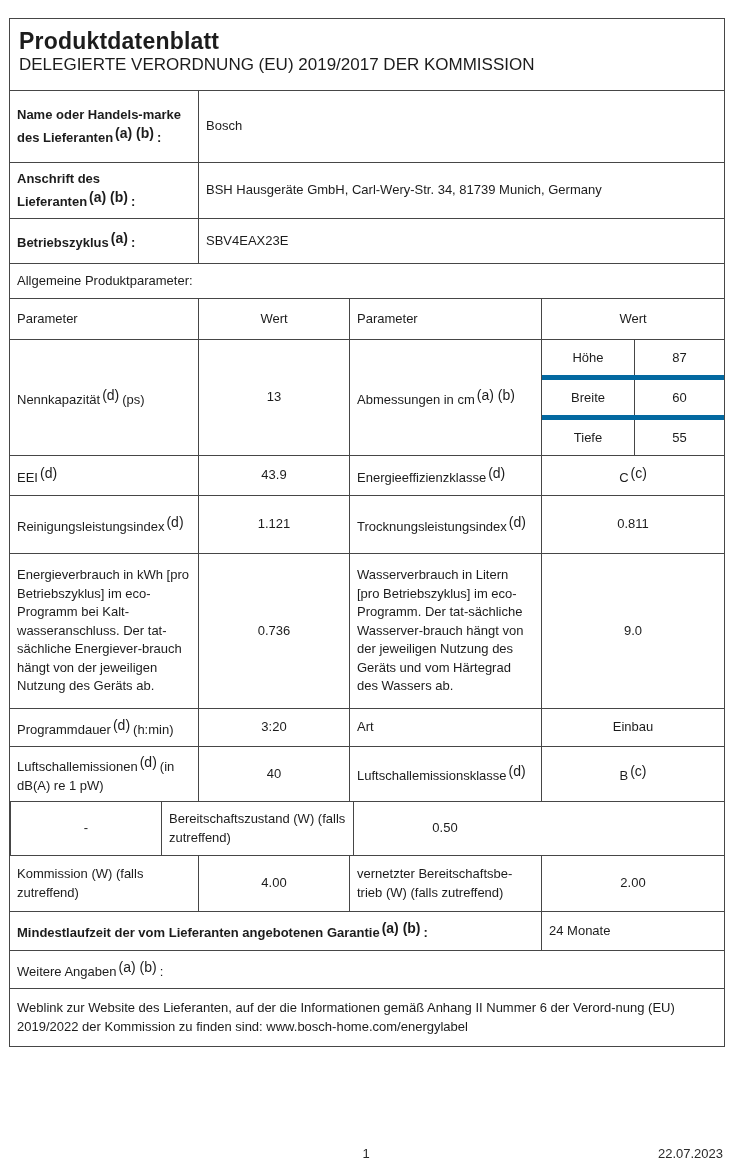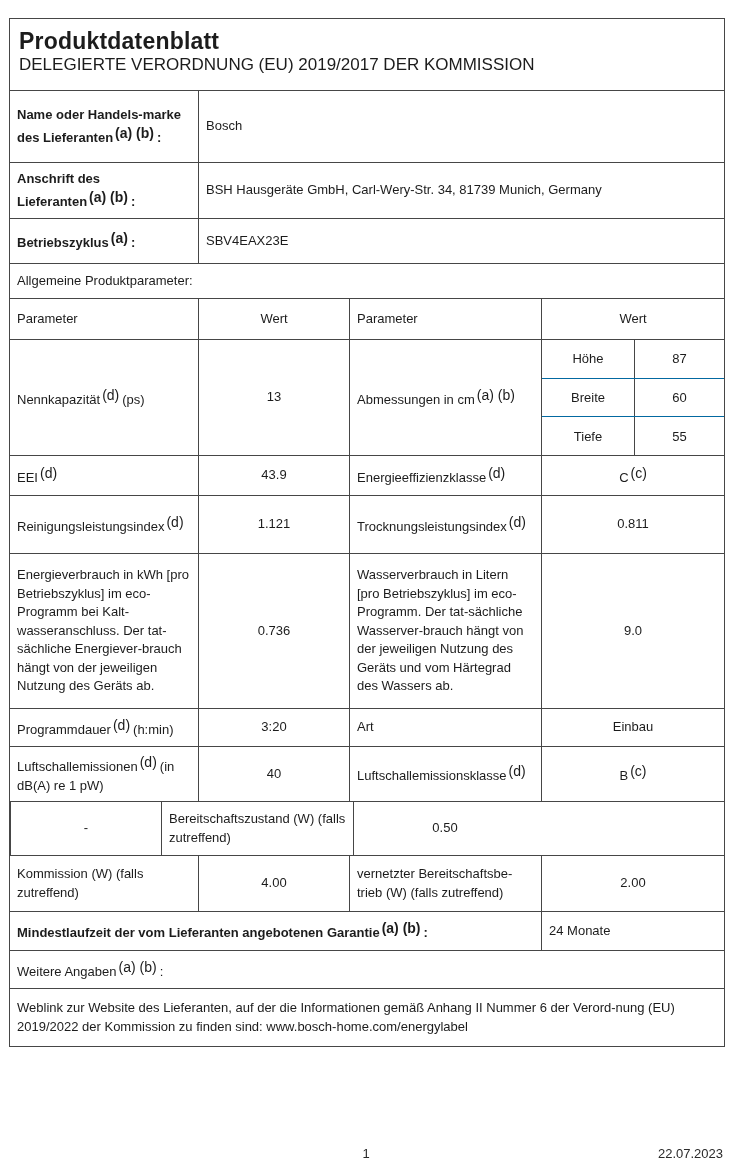--- a/index.html
+++ b/index.html
@@ -34,21 +34,21 @@
   .wide-l{width:531px;}
   .bold{font-weight:bold;}
   .sup{font-size:14px;vertical-align:4px;margin-left:2px;}
   .suf{margin-left:3px;}
   .colon{margin-left:3px;}
   .hd-cell{display:block;width:714px;box-sizing:border-box;padding:9px 9px 0 9px;}
   .title{font-size:23px;font-weight:bold;letter-spacing:.2px;}
   .subtitle{margin-top:0;font-size:17px;}
   .section-cell{width:714px;font-weight:normal;}
   .dims{width:183px;display:flex;flex-direction:column;box-sizing:border-box;}
-  .dim-row{flex:1;display:flex;border-bottom:1px solid #0369a1;box-sizing:border-box;}
+  .dim-row{flex:1;display:flex;border-bottom:5px solid #0369a1;box-sizing:border-box;}
   .dim-row:last-child{border-bottom:none;}
   .dim-label{width:92px;display:flex;align-items:center;justify-content:center;box-sizing:border-box;}
   .dim-value{flex:1;display:flex;align-items:center;justify-content:center;border-left:1px solid #464646;box-sizing:border-box;}
   .footer{position:absolute;left:9px;top:1146px;width:714px;height:16px;color:#2a2a2a;}
   .page-num{position:absolute;left:0;width:100%;text-align:center;}
   .date{position:absolute;right:0;top:0;}
 </style>
 </head>
 <body>
 

